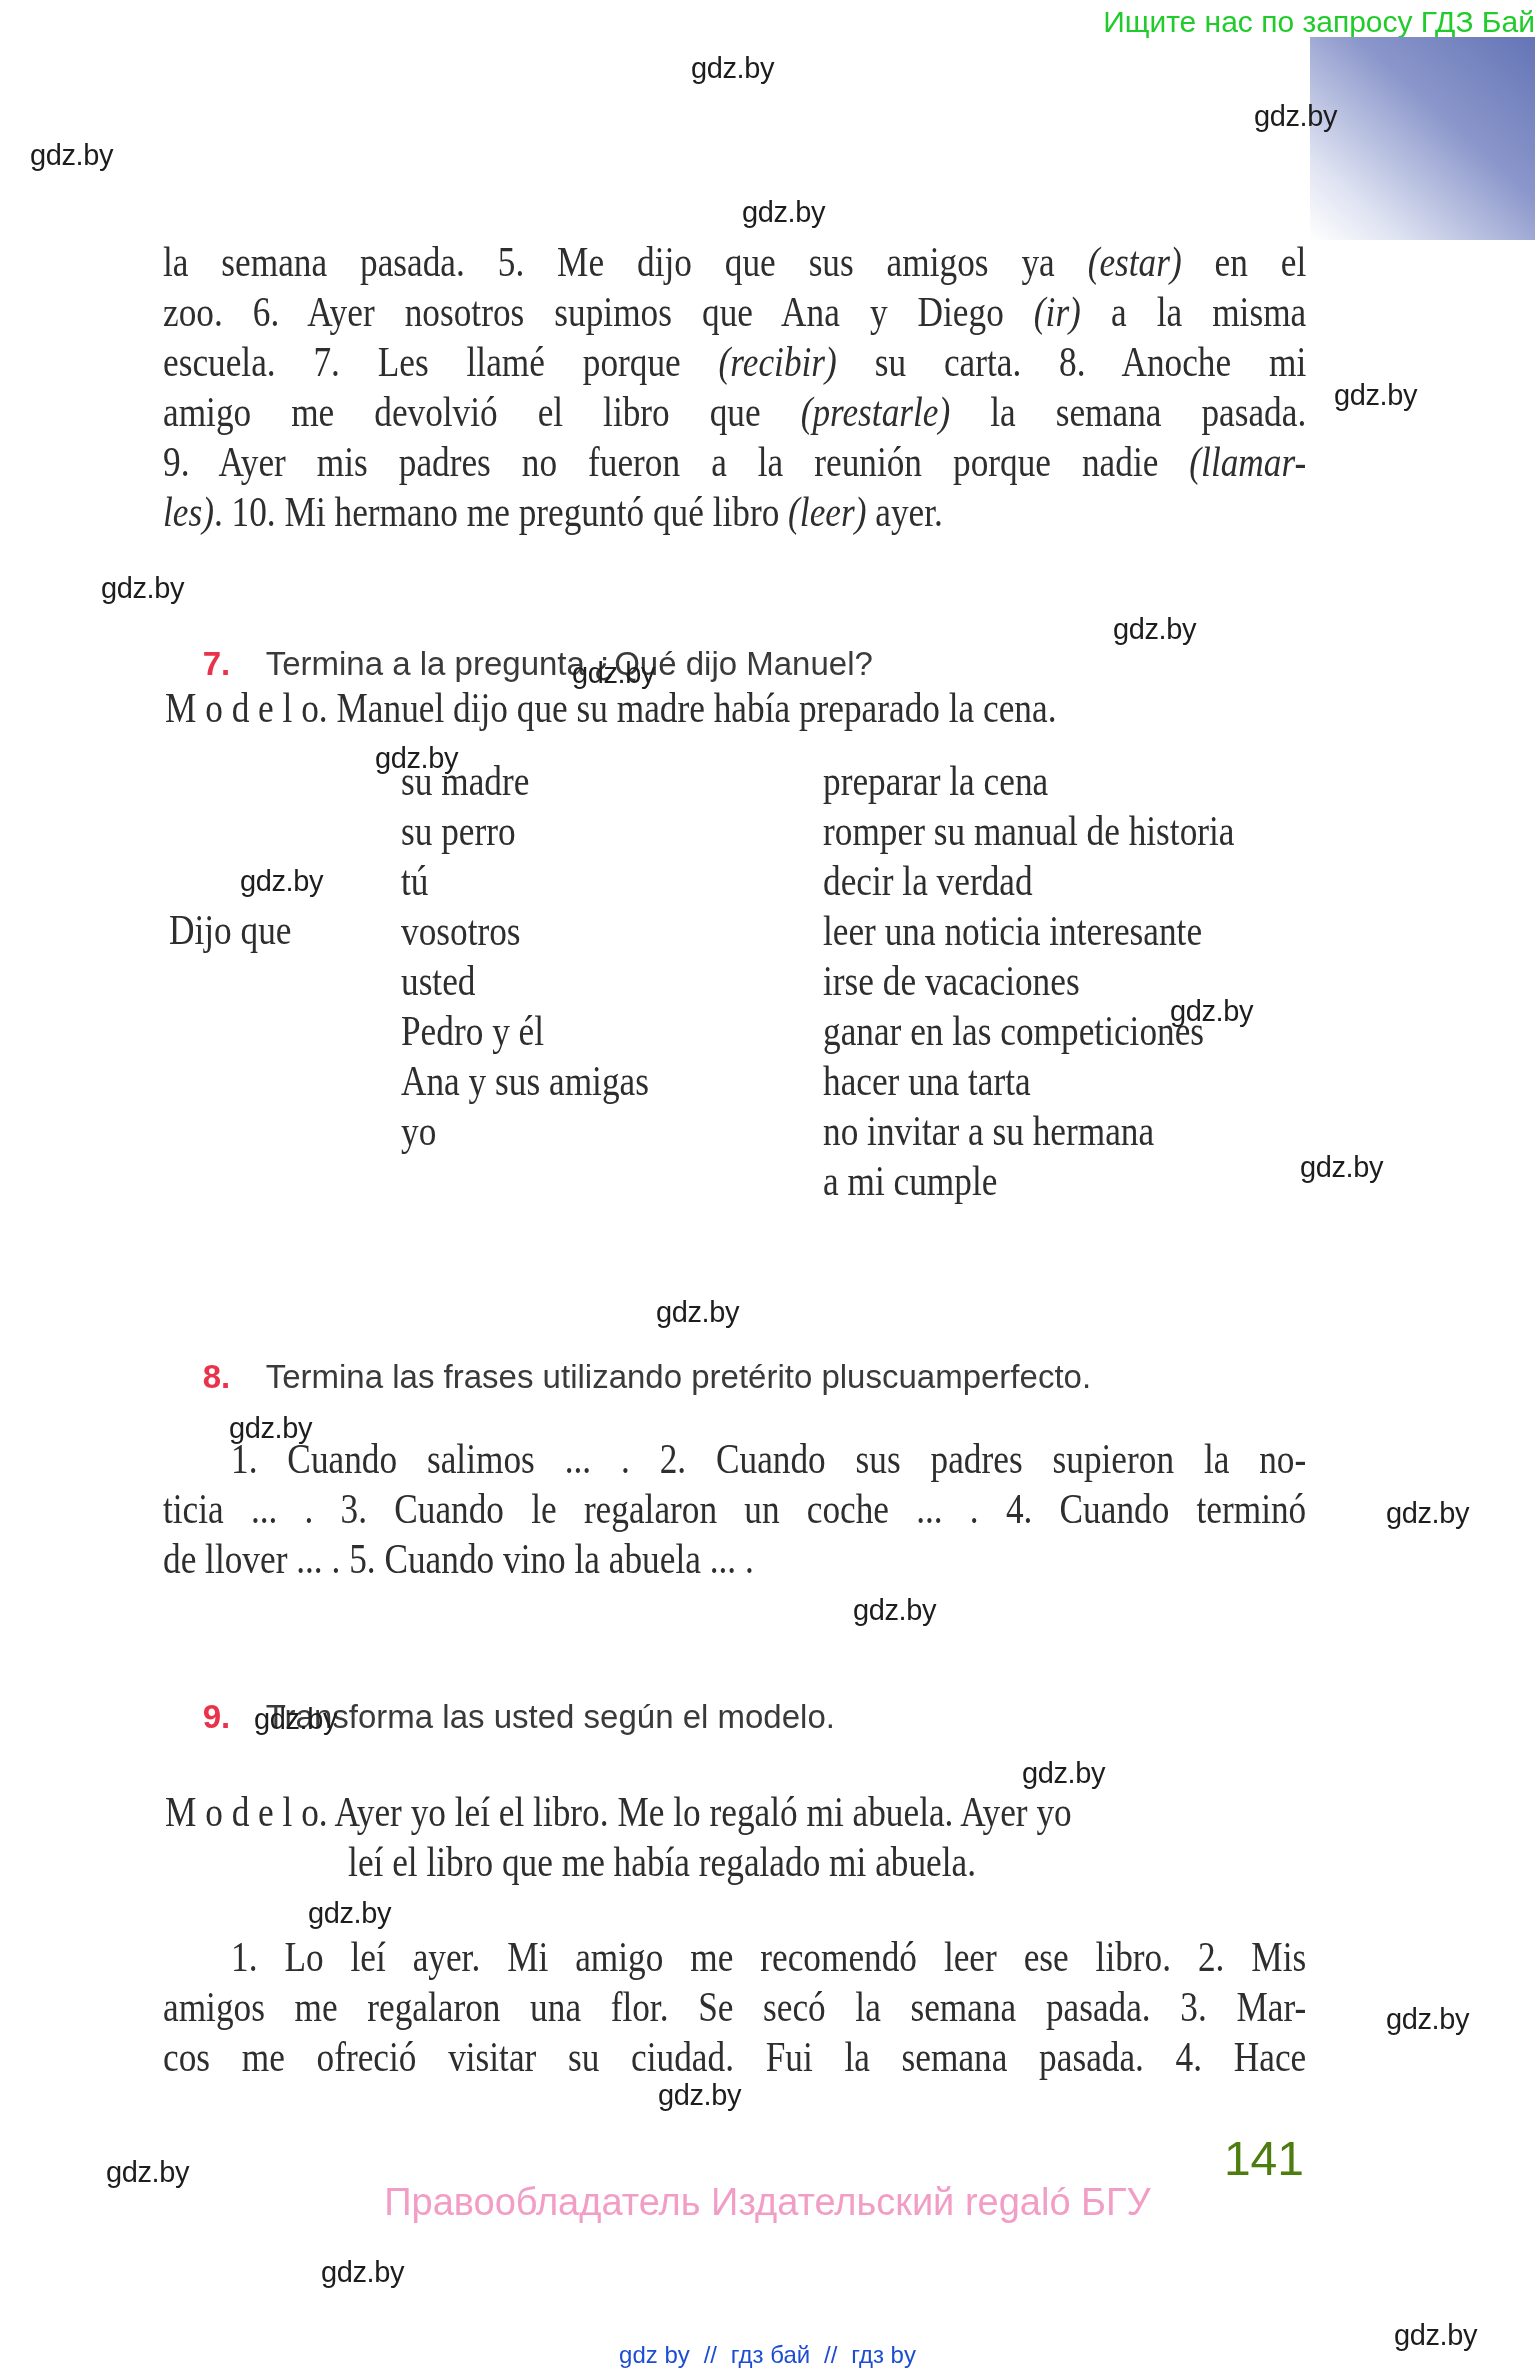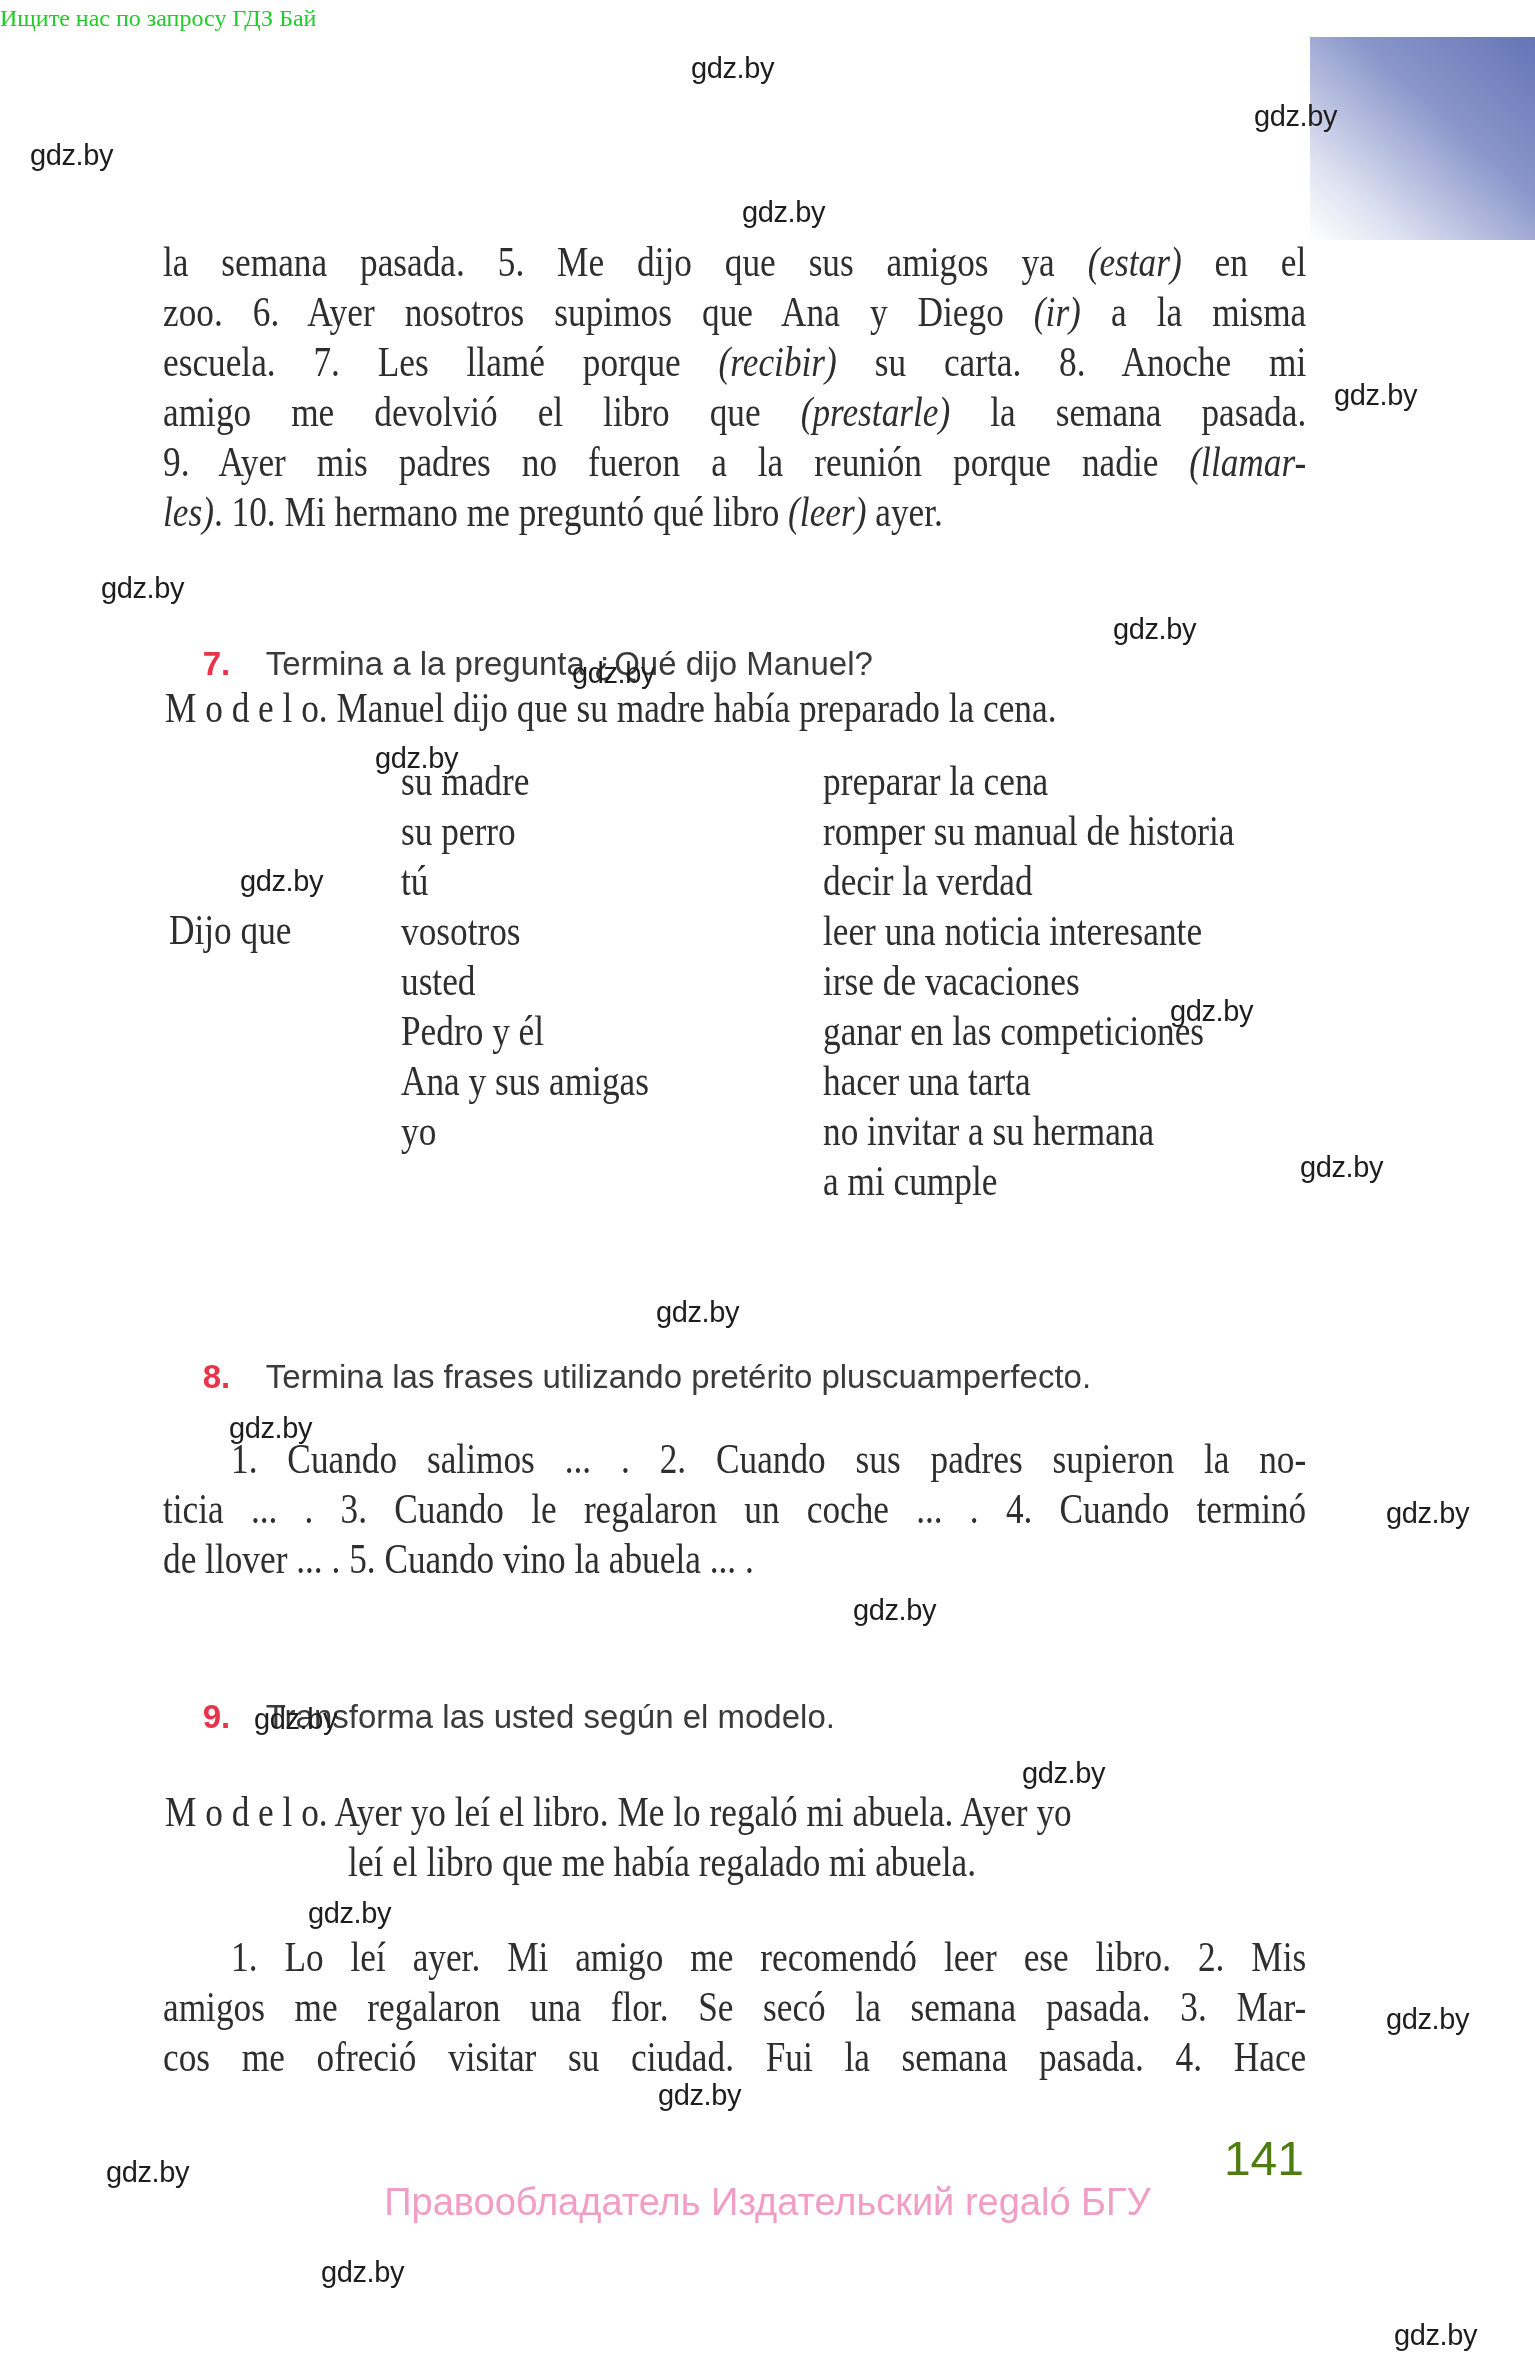--- a/index.html
+++ b/index.html
@@ -4,22 +4,22 @@
 <style>
   html,body{margin:0;padding:0;background:#ffffff;}
   .page{position:relative;width:1535px;height:2377px;background:#ffffff;overflow:hidden;
         font-family:"Liberation Serif",serif;}
 
   
   .grad{position:absolute;left:1310px;top:37px;width:225px;height:203px;
         background:linear-gradient(to bottom left,#6474b6 0%,#8b97cb 40%,#dfe3f2 80%,#ffffff 100%);}
 
   
-  .promo{position:absolute;top:5.2px;left:0;width:100%;text-align:left;
-         font-family:Liberation Serif, serif;font-size:24px;color:#21cb2b;}
+  .promo{position:absolute;top:5.2px;left:0;width:100%;text-align:right;
+         font-family:Liberation Sans, sans-serif;font-size:30px;color:#21cb2b;}
 
   
   .wm{position:absolute;font-family:"Liberation Sans",sans-serif;font-size:29px;
       color:#1d1d1d;letter-spacing:-0.4px;white-space:pre;}
 
   
   .tblock{position:absolute;font-family:"Liberation Serif",serif;font-size:42px;
           line-height:50px;color:#2e2e2e;transform:scaleX(0.84);transform-origin:0 0;}
   .tblock .line{white-space:pre;}
   .tblock .line.j{white-space:normal;text-align:justify;text-align-last:justify;}
@@ -117,20 +117,21 @@
   <div class="tblock" style="left:163px;top:1932px;width:1361px;">
       <div class="line j" style="text-indent: 81px;"><span>1. Lo leí ayer. Mi amigo me recomendó leer ese libro. 2. Mis</span></div>
       <div class="line j"><span>amigos me regalaron una flor. Se secó la semana pasada. 3. Mar-</span></div>
       <div class="line j"><span>cos me ofreció visitar su ciudad. Fui la semana pasada. 4. Hace</span></div>
     </div>
 
   <div class="pagenum">141</div>
 
   <div class="copyright">Правообладатель Издательский regaló БГУ</div>
 
+  <div class="links" id="footer-links"><a>gdz by</a><span class="sep">//</span><a>гдз бай</a><span class="sep">//</span><a>гдз by</a></div>
 
 <span class="wm" style="left: 691px; top: 52px;">gdz.by</span>
     <span class="wm" style="left: 1254px; top: 100px;">gdz.by</span>
     <span class="wm" style="left: 30px; top: 139px;">gdz.by</span>
     <span class="wm" style="left: 742px; top: 196px;">gdz.by</span>
     <span class="wm" style="left: 1334px; top: 379px;">gdz.by</span>
     <span class="wm" style="left: 101px; top: 572px;">gdz.by</span>
     <span class="wm" style="left: 1113px; top: 613px;">gdz.by</span>
     <span class="wm" style="left: 572px; top: 657px;">gdz.by</span>
     <span class="wm" style="left: 375px; top: 742px;">gdz.by</span>

